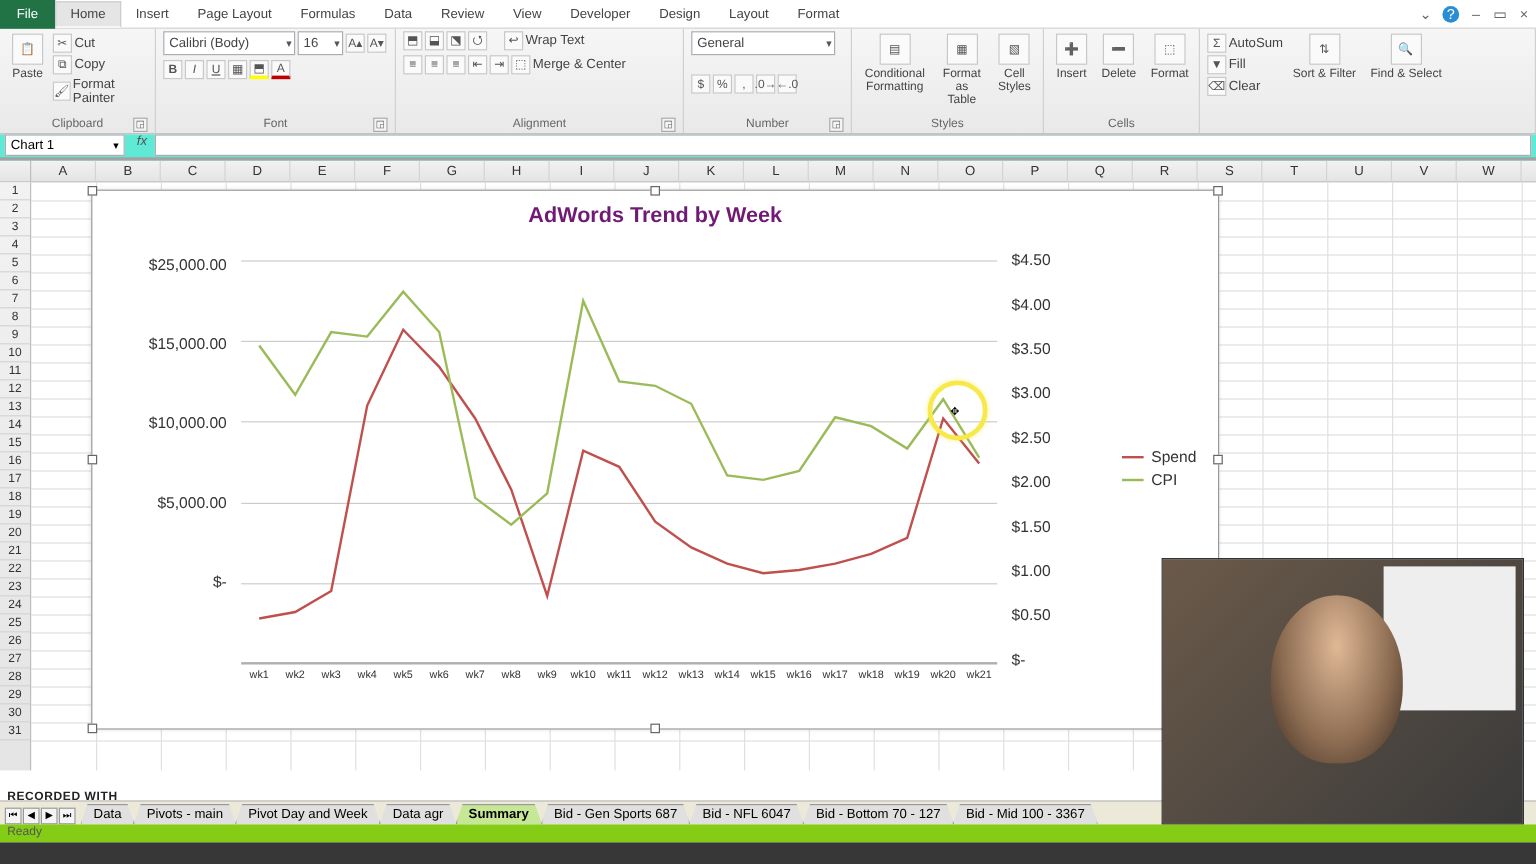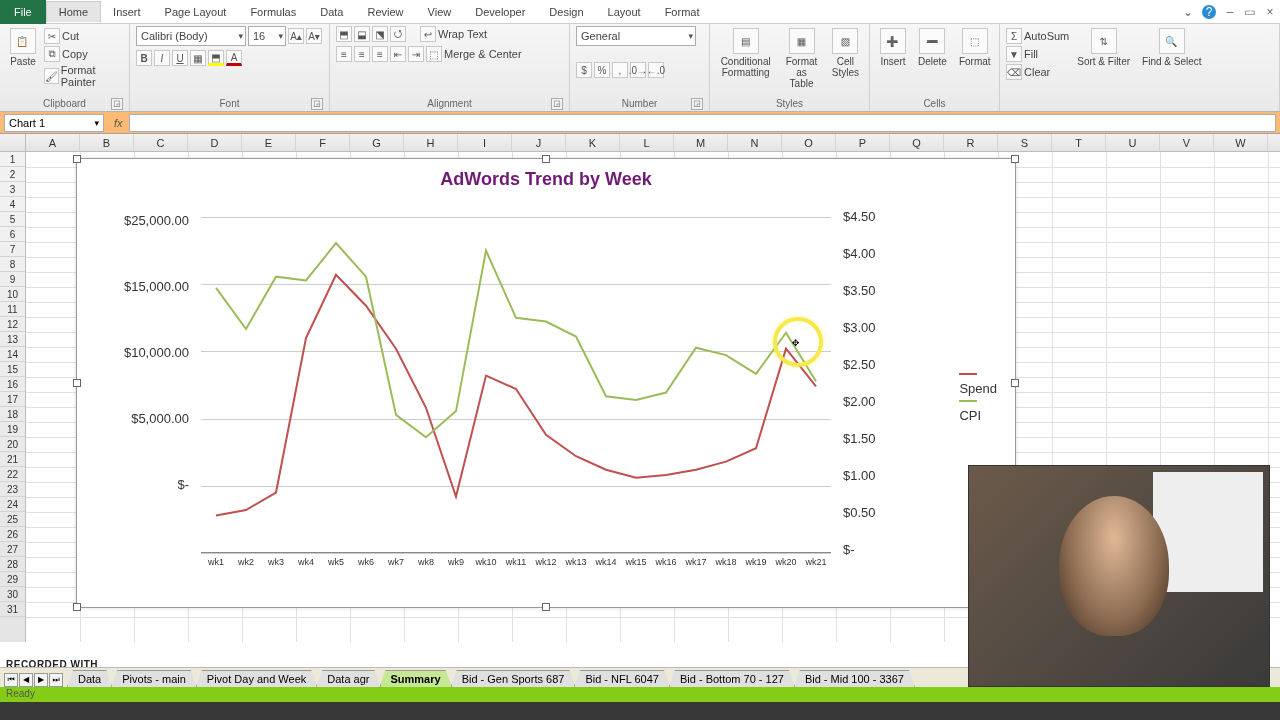--- a/index.html
+++ b/index.html
@@ -24,21 +24,21 @@
 .ricon { width: 18px; height: 18px; border: 1px solid #c8c8c8; background: #fafafa; display:inline-flex; align-items:center; justify-content:center; font-size:10px; color:#555; }
 .ricon.small { width:16px; height:16px; }
 .rbtn-col { display:flex; flex-direction:column; gap:2px; }
 .rbtn-row { display:flex; gap:2px; align-items:center; }
 .rbig { display:flex; flex-direction:column; align-items:center; gap:2px; padding:2px 4px; font-size:10px; text-align:center; line-height:11px; }
 .rbig .ricon { width:26px; height:26px; }
 .combo { height:20px; border:1px solid #abadb3; background:#fff; font-size:11px; padding:0 14px 0 4px; display:flex; align-items:center; position:relative; }
 .combo::after { content:"▾"; position:absolute; right:2px; font-size:9px; color:#555; }
 
 
-.formula-bar { display:flex; align-items:center; height:22px; border-bottom:1px solid #a3a3a3; background:#fdba74; font-size:11px; }
+.formula-bar { display:flex; align-items:flex-start; height:22px; border-bottom:3px solid #a3a3a3; background:#5eead4; font-size:11px; }
 .name-box { width:100px; border:1px solid #abadb3; background:#fff; height:18px; margin:0 4px; padding:0 4px; display:flex; align-items:center; }
 .fx { font-style: italic; padding: 0 6px; color:#555; }
 .formula-input { flex:1; border:1px solid #abadb3; background:#fff; height:18px; margin-right:4px; }
 
 
 .colhdrs { display:flex; height:18px; background:linear-gradient(#f2f2f2,#e4e4e4); border-bottom:1px solid #bdbdbd; font-size:11px; color:#333; }
 .rowhdr-spacer { width:26px; border-right:1px solid #bdbdbd; }
 .colhdr { width:54px; text-align:center; border-right:1px solid #d4d4d4; line-height:18px; }
 
 
@@ -57,21 +57,21 @@
 .plot { position:absolute; left:124px; top:58px; width:630px; height:336px; }
 .plot .hgrid { position:absolute; left:0; right:0; height:1px; background:#ccc; }
 .plot .xaxis { position:absolute; left:0; bottom:0; width:100%; height:1px; background:#888; }
 .axis-left { position:absolute; left:0; top:54px; width:118px; text-align:right; font-size:13px; color:#333; }
 .axis-left div { height:66px; padding-right:6px; }
 .axis-right { position:absolute; left:760px; top:50px; width:80px; text-align:left; font-size:13px; color:#333; }
 .axis-right div { height:37px; padding-left:6px; }
 .xcats { position:absolute; left:124px; top:398px; width:630px; display:flex; font-size:9px; color:#333; }
 .xcats span { flex:1; text-align:center; }
 .legend { position:absolute; right:18px; top:210px; font-size:13px; color:#333; }
-.legend div { display:flex; gap:6px; margin:4px 0;flex-direction:column; }
+.legend div { display:flex; align-items:center; gap:6px; margin:4px 0; }
 .legend .swatch { width:18px; height:2px; }
 svg.series { position:absolute; left:0; top:0; width:100%; height:100%; overflow:visible; }
 .highlight-ring { position:absolute; width:50px; height:50px; border:4px solid #f7e94a; border-radius:50%; box-shadow:0 0 4px rgba(247,233,74,0.6); }
 .move-cursor { position:absolute; font-size:12px; color:#000; font-family:monospace; }
 
 
 .sheet-tabs { position:absolute; left:0; right:0; bottom:33px; height:20px; background:#ece9d8; border-top:1px solid #bbb; display:flex; align-items:flex-end; font-size:11px; }
 .sheet-tabs .nav { display:flex; gap:1px; padding:0 4px; }
 .sheet-tabs .nav span { width:14px; height:14px; border:1px solid #999; background:#f4f4f4; font-size:8px; text-align:center; line-height:12px; }
 .sheet-tab { padding:2px 10px; background:#fff; border:1px solid #999; border-bottom:none; margin-right:-1px; clip-path: polygon(6px 0, calc(100% - 6px) 0, 100% 100%, 0 100%); }

